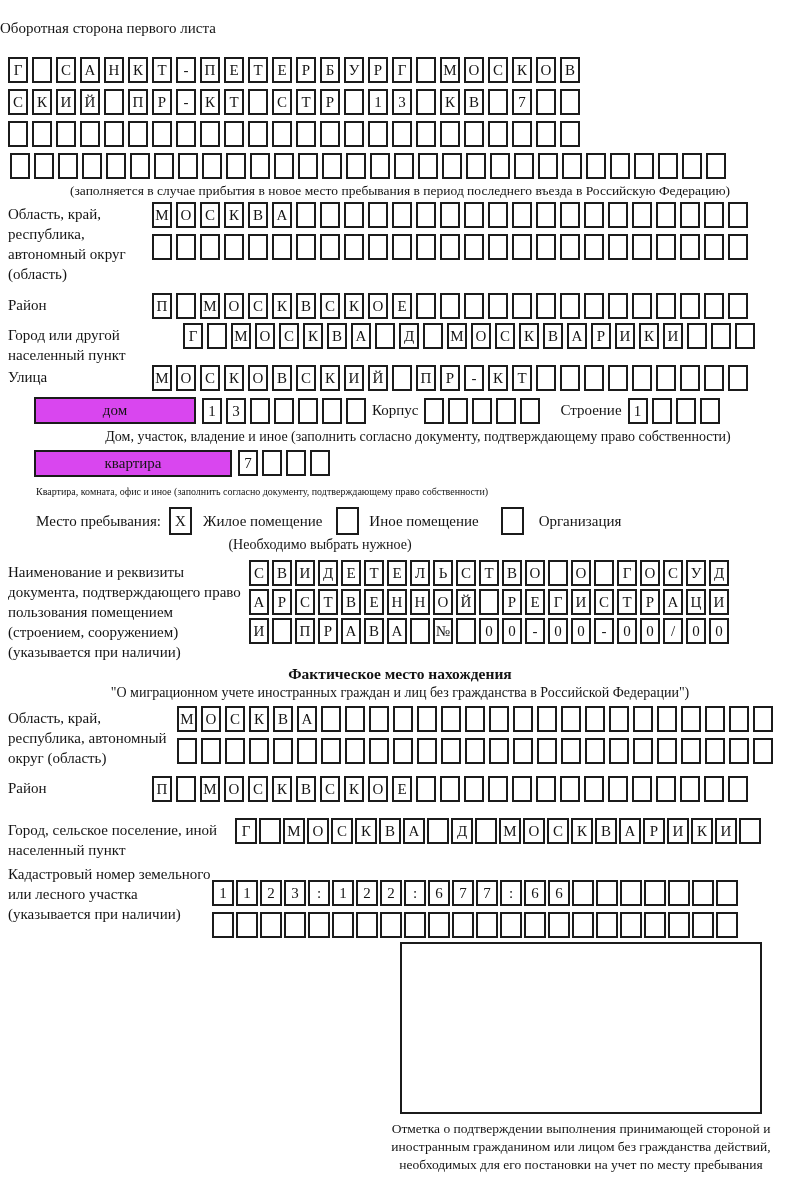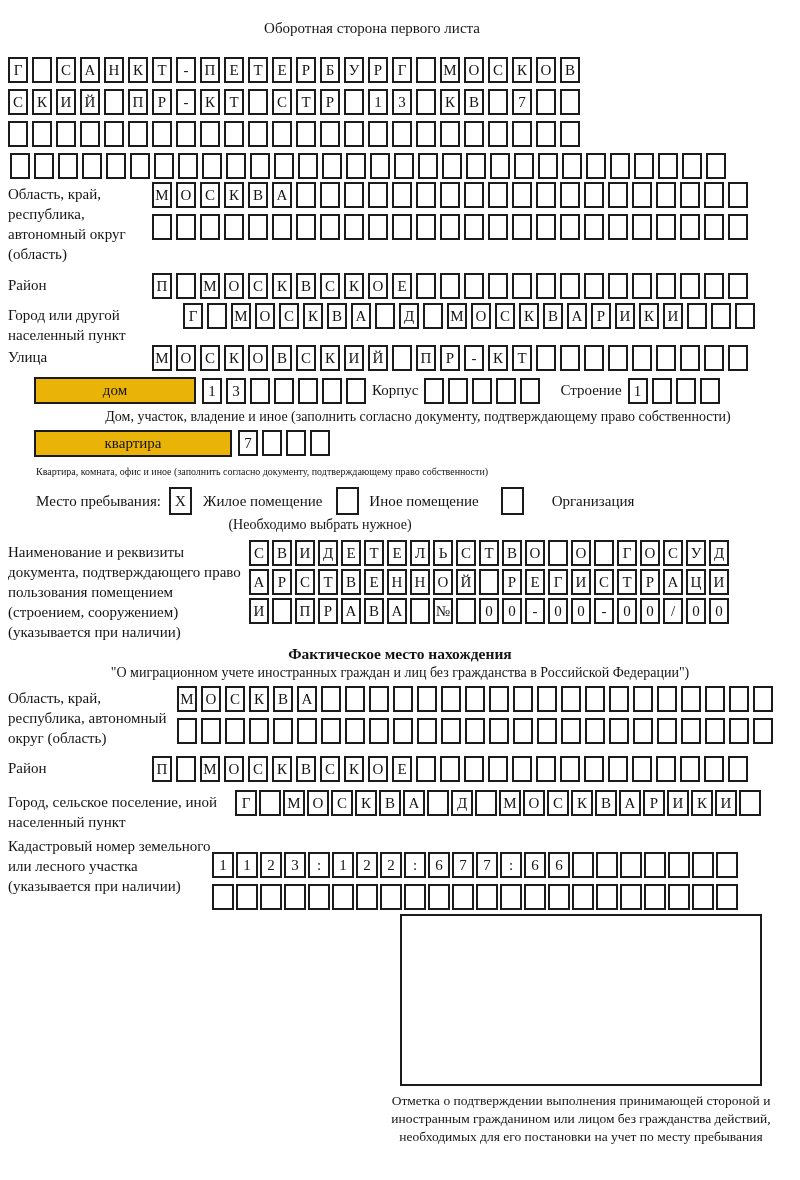--- a/index.html
+++ b/index.html
@@ -2,38 +2,38 @@
 <html lang="ru"><head>
 <meta charset="utf-8">
 <style>
   html,body{margin:0;padding:0;}
   body{
     width:800px;height:1180px;background:#ffffff;color:#141414;
     font-family:"Liberation Serif","DejaVu Serif",serif;
     overflow:hidden;
   }
   .page{position:relative;width:800px;height:1180px;padding:0;box-sizing:border-box;}
-  .top-note{margin-top:20px;padding-right:56px;text-align:center;font-size:15px;}
+  .top-note{margin-top:20px;padding-right:56px;text-align:left;font-size:15px;}
   .frow{display:flex;align-items:flex-start;padding-left:8px;box-sizing:border-box;}
   .flabel{font-size:15px;line-height:20px;flex:none;padding-top:2px;}
   .cellcol{display:flex;flex-direction:column;gap:6px;}
   .cellrow{display:flex;gap:4px;flex:none;}
   .cell{
     width:20px;height:26px;border:2px solid #1b1b1b;box-sizing:border-box;
     display:flex;align-items:center;justify-content:center;
     font-size:15px;line-height:22px;background:#fff;flex:none;
   }
   .wide .cell{width:22px}
   .wide{gap:2px}
   .doc{gap:3px}
   .note{font-size:13.5px;text-align:center;line-height:17px;}
   .sect-title{font-size:15.5px;font-weight:bold;text-align:center;line-height:19px;}
   .labelbox{
     border:2px solid #1b1b1b;height:27px;box-sizing:border-box;
-    display:flex;align-items:center;justify-content:center;font-size:15px;flex:none;background:#eab308;
+    display:flex;align-items:center;justify-content:center;font-size:15px;flex:none;background:#d946ef;
   }
   .inline-txt{font-size:15px;line-height:27px;flex:none;}
   .checkbox{
     width:23px;height:28px;border:2px solid #1b1b1b;box-sizing:border-box;flex:none;
     display:flex;align-items:center;justify-content:center;font-size:15px;background:#fff;
   }
   .stamp-box{
     margin-left:400px;width:362px;height:172px;border:2px solid #1b1b1b;box-sizing:border-box;background:#fff;
   }
   .stamp-caption{
@@ -156,20 +156,21 @@
         <span class="cell"></span>
         <span class="cell"></span>
         <span class="cell"></span>
         <span class="cell"></span>
         <span class="cell"></span>
         <span class="cell"></span>
         <span class="cell"></span>
         <span class="cell"></span>
       </div>
   </div>
+  <div class="note" style="margin-top:3px">(заполняется в случае прибытия в новое место пребывания в период последнего въезда в Российскую Федерацию)</div>
 
 
   <div class="frow" style="margin-top:3px">
     <div class="flabel" style="width:144px">Область, край, республика, автономный округ (область)</div>
     <div class="cellcol">
       <div class="cellrow">
           <span class="cell">М</span>
           <span class="cell">О</span>
           <span class="cell">С</span>
           <span class="cell">К</span>
@@ -357,21 +358,21 @@
   </div>
   <div class="note" style="margin-top:6px;text-align:left;padding-left:36px;font-size:10px">Квартира, комната, офис и иное (заполнить согласно документу, подтверждающему право собственности)</div>
 
   <div class="frow" style="margin-top:7px;padding-left:36px;align-items:center">
     <div class="inline-txt">Место пребывания:</div>
     <div class="checkbox" style="margin-left:8px">X</div>
     <div class="inline-txt" style="margin-left:11px">Жилое помещение</div>
     <div class="checkbox" style="margin-left:14px"></div>
     <div class="inline-txt" style="margin-left:10px">Иное помещение</div>
     <div class="checkbox" style="margin-left:22px"></div>
-    <div class="inline-txt" style="margin-left:28px">Организация</div>
+    <div class="inline-txt" style="margin-left:15px">Организация</div>
   </div>
   <div class="note" style="margin-top:1px;width:640px;font-size:14px">(Необходимо выбрать нужное)</div>
 
   <div class="frow" style="margin-top:7px">
     <div class="flabel" style="width:241px">Наименование и реквизиты документа, подтверждающего право пользования помещением (строением, сооружением) (указывается при наличии)</div>
     <div class="cellcol" style="gap:3px">
       <div class="cellrow doc">
           <span class="cell">С</span>
           <span class="cell">В</span>
           <span class="cell">И</span>
@@ -530,21 +531,21 @@
         <span class="cell"></span>
         <span class="cell"></span>
         <span class="cell"></span>
         <span class="cell"></span>
         <span class="cell"></span>
         <span class="cell"></span>
         <span class="cell"></span>
       </div>
   </div>
 
-  <div class="frow" style="margin-top:8px">
+  <div class="frow" style="margin-top:16px">
     <div class="flabel" style="width:227px">Город, сельское поселение, иной населенный пункт</div>
     <div class="cellrow wide">
         <span class="cell">Г</span>
         <span class="cell"></span>
         <span class="cell">М</span>
         <span class="cell">О</span>
         <span class="cell">С</span>
         <span class="cell">К</span>
         <span class="cell">В</span>
         <span class="cell">А</span>

